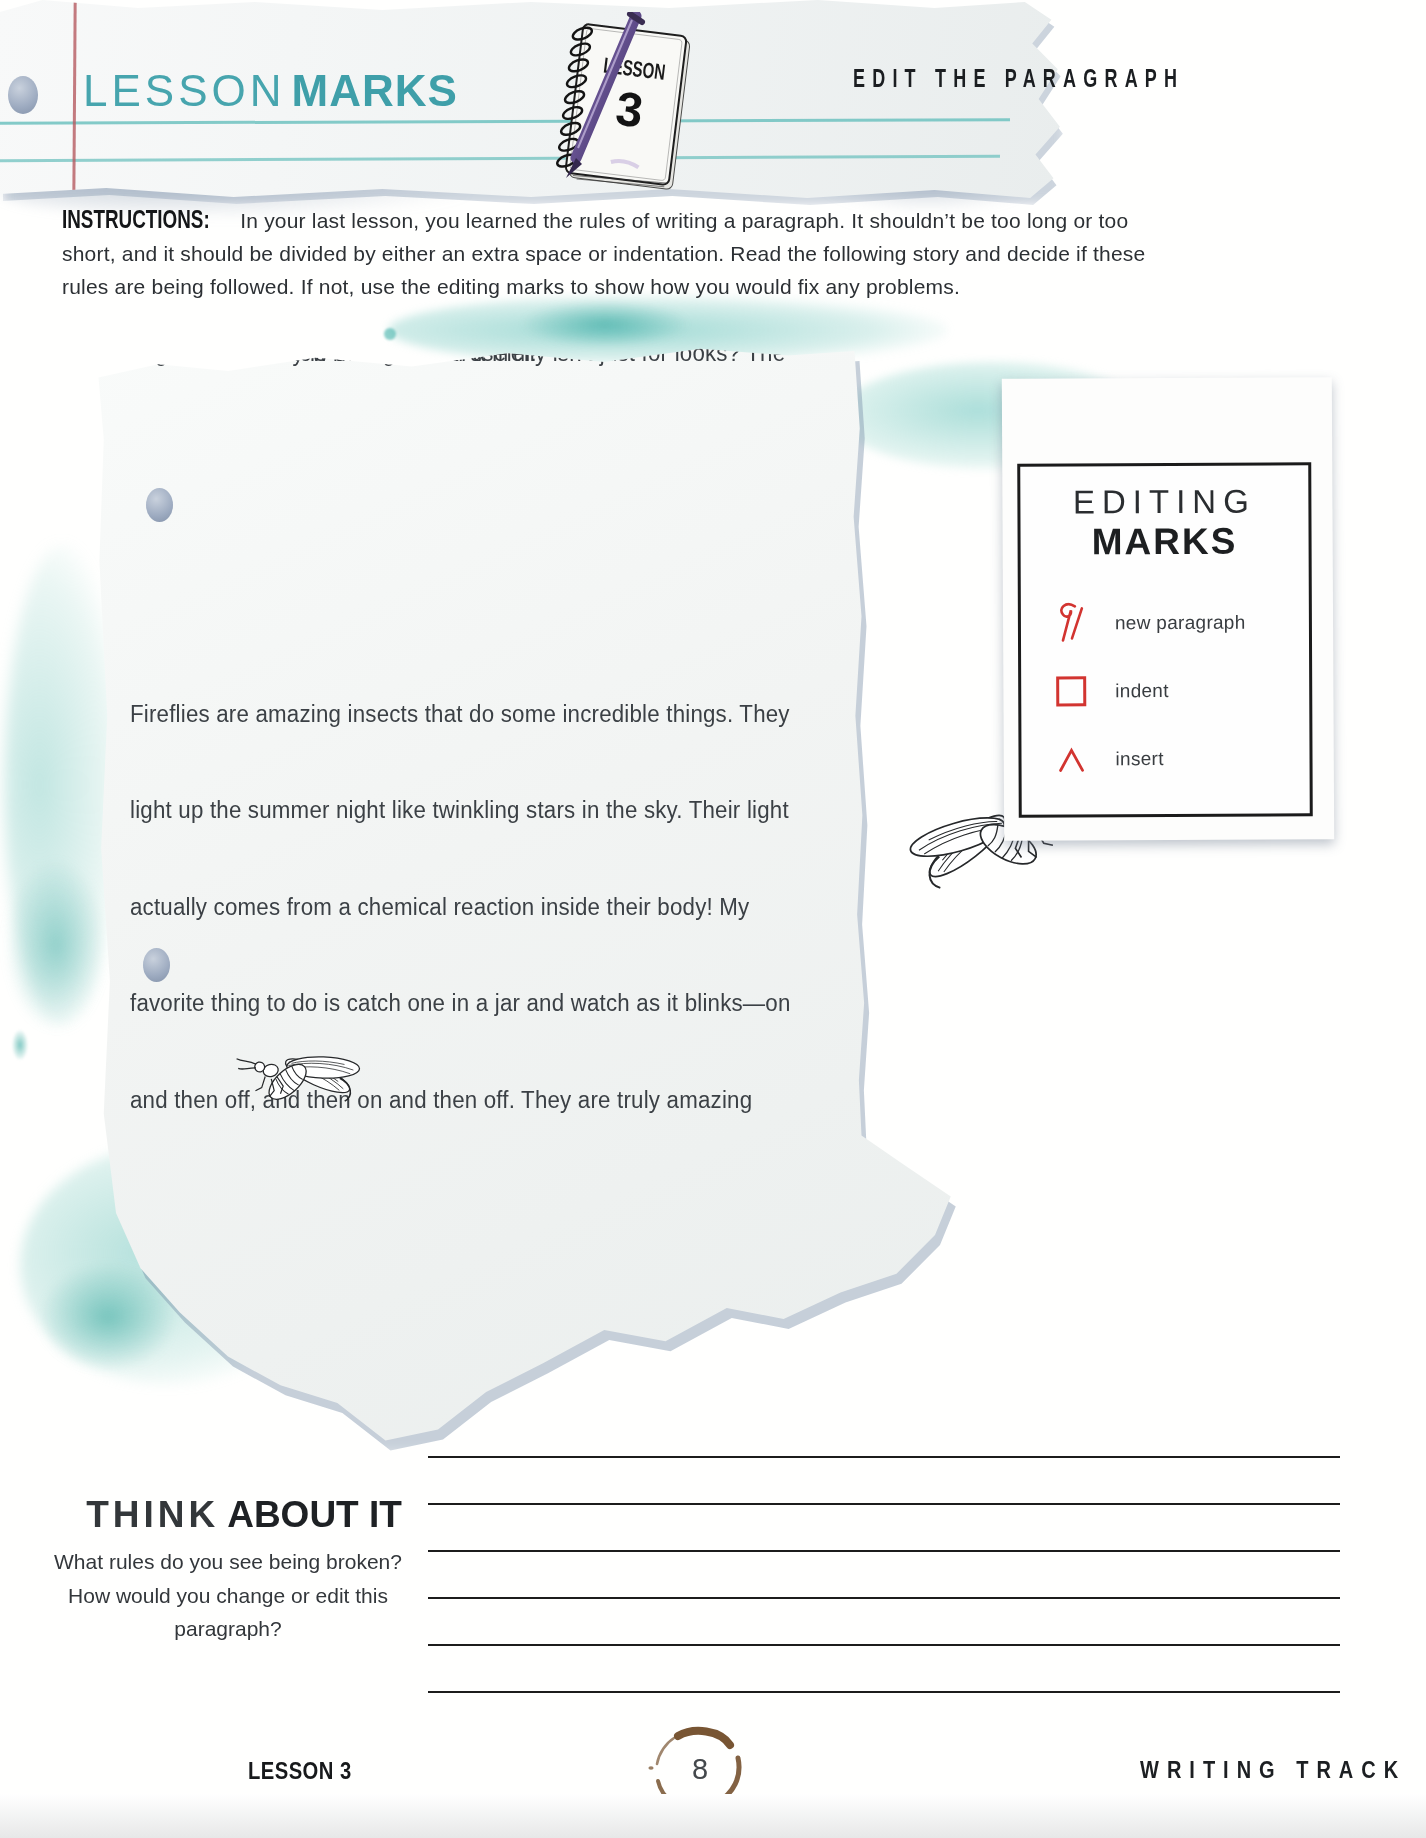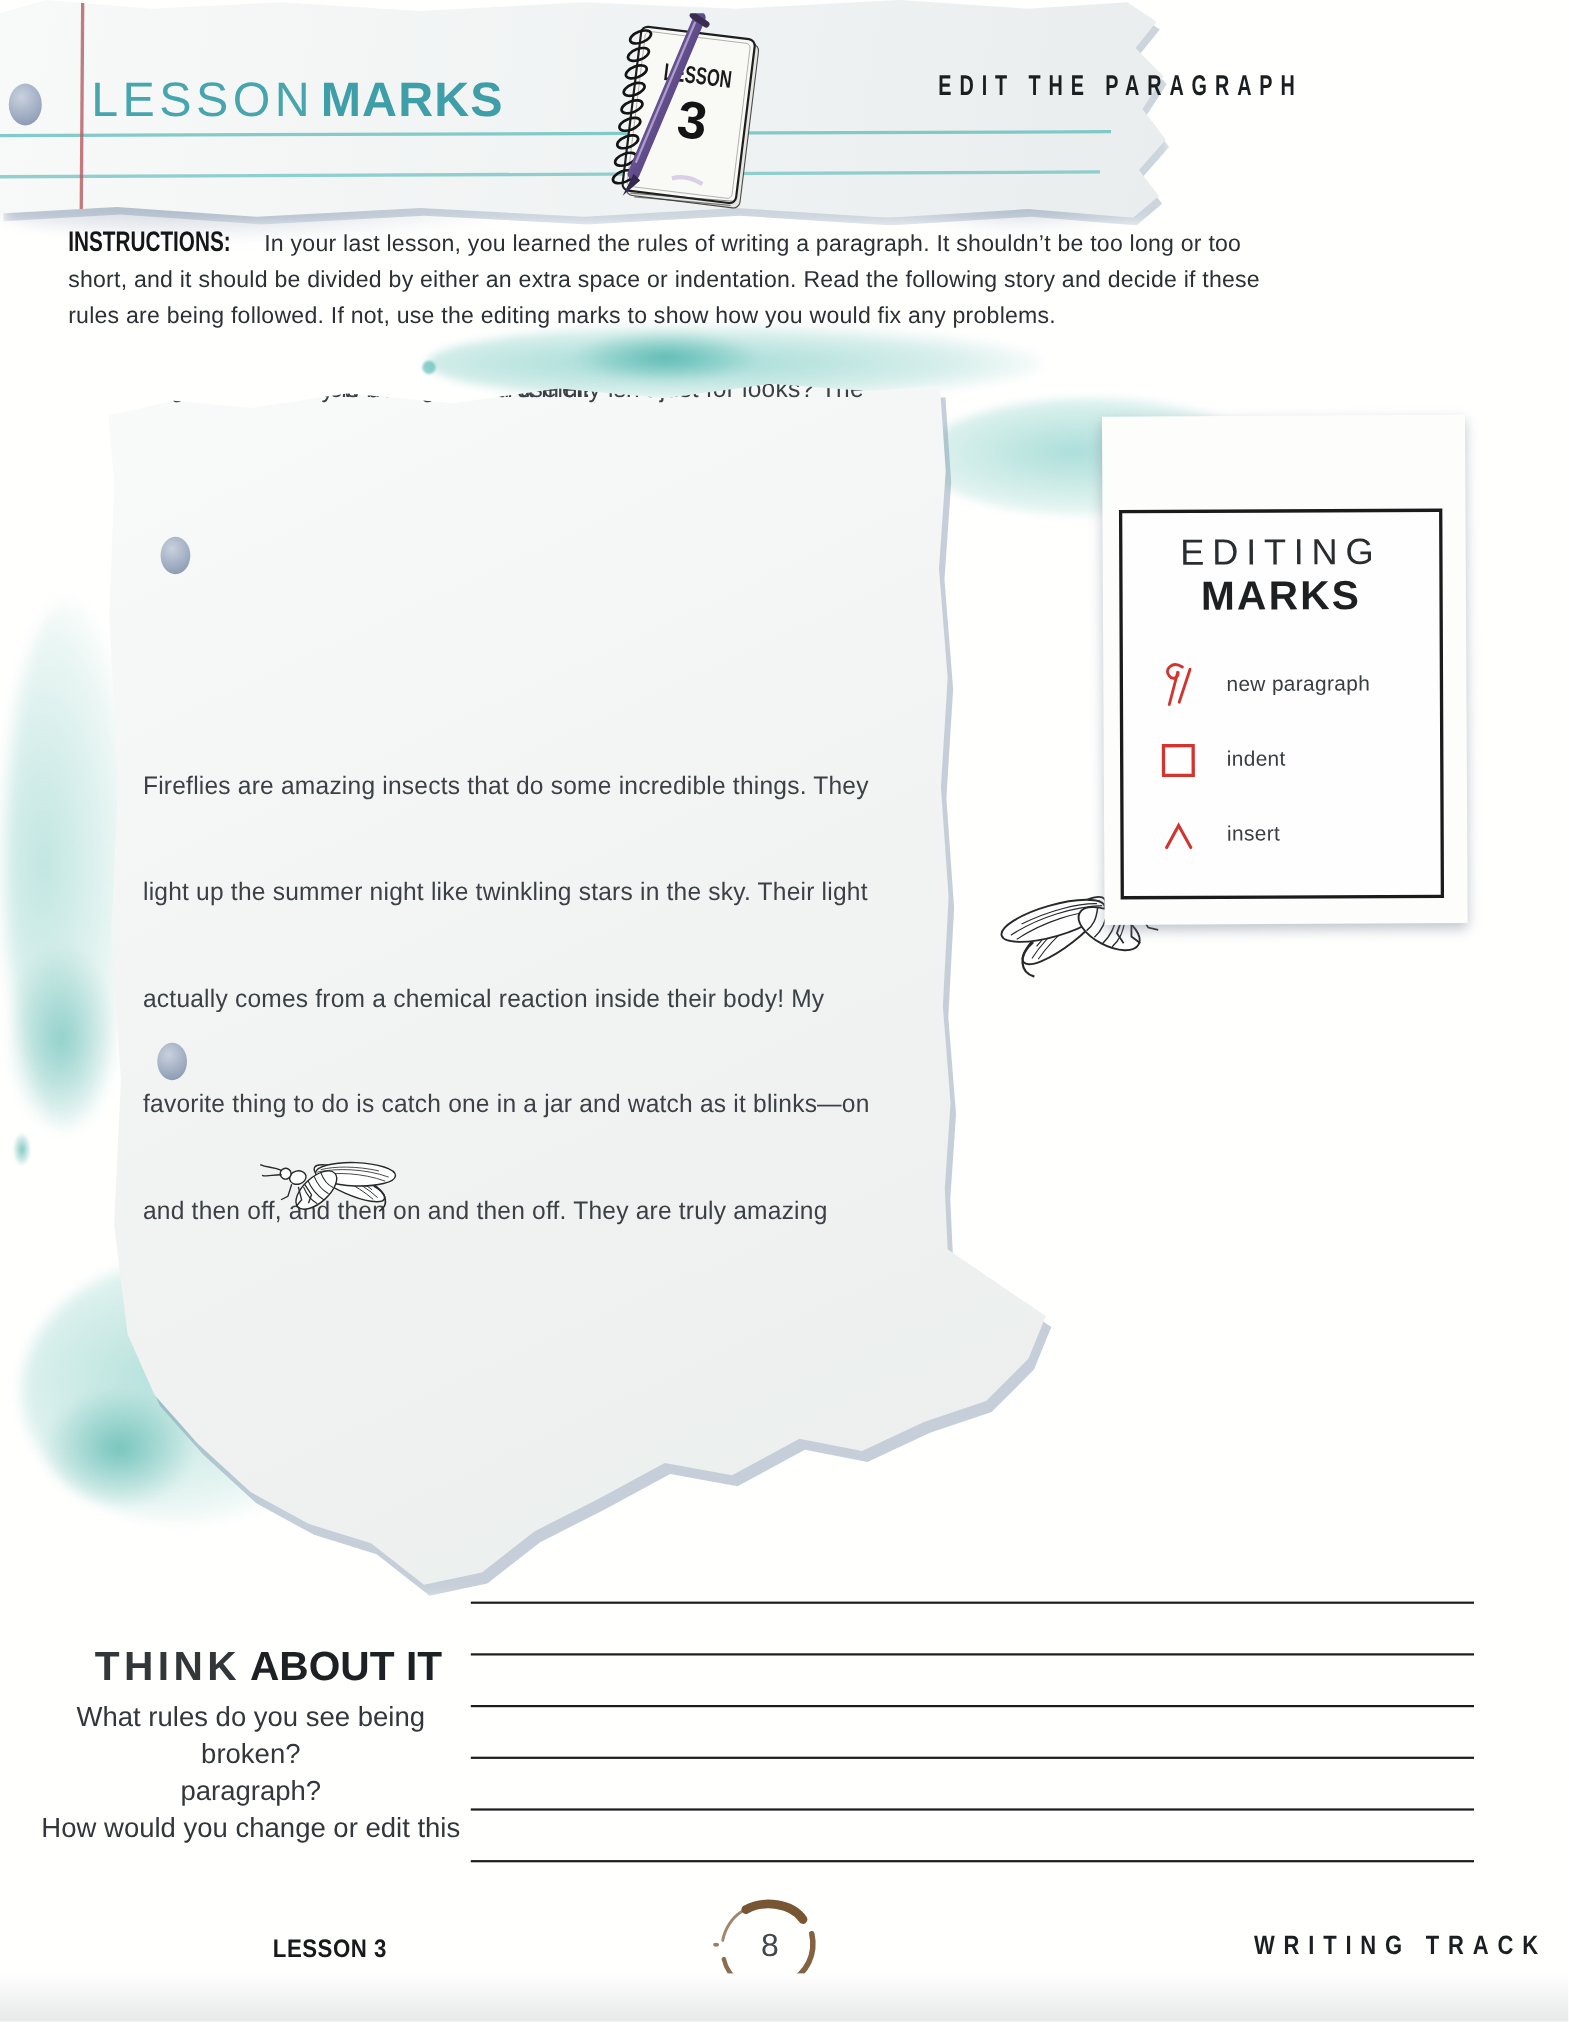--- a/index.html
+++ b/index.html
@@ -80,21 +80,21 @@
   .mark-row.m2{top:210px;text-align:right;}
   .mark-row.m3{top:280px;}
   .mark-ic{width:36px;display:flex;justify-content:center;}
   .indent-sq{width:24px;height:24px;border:3.5px solid #d23430;}
   .mark-label{font-size:19px;color:#393d41;letter-spacing:.3px;}
 
   
   .think-head{position:absolute;left:52px;top:1494px;width:384px;text-align:center;font-size:37px;white-space:nowrap;}
   .think-head .lt{color:#33373a;letter-spacing:4px;font-weight:700;}
   .think-head .bd{color:#1e2124;letter-spacing:0;font-weight:700;margin-left:8px;}
-  .think-prompt{position:absolute;left:26px;top:1545px;width:404px;text-align:center;font-size:25px;line-height:33.5px;color:#33373b;}
+  .think-prompt{position:absolute;left:26px;top:1545px;width:404px;text-align:center;font-size:21px;line-height:33.5px;color:#33373b;}
 
   
   .answer-lines{position:absolute;left:428px;top:1456px;width:912px;height:245px;}
   .answer-line{position:absolute;left:0;right:0;height:2px;background:#1c1c1c;}
 
   
   .footer-band{position:absolute;left:0;top:1804px;width:244px;height:29px;background:linear-gradient(90deg,#0c0c0c,#1b1a19 70%,#232120);
     clip-path:polygon(0 0,81% 0,85% 18%,96% 32%,91% 52%,100% 66%,93% 82%,97% 100%,0 100%);}
   .footer-band-text{position:absolute;left:58px;top:7px;font-size:22px;white-space:nowrap;transform:scaleX(.84);transform-origin:0 0;}
   .footer-band-text .lt{color:#f2f2f2;font-weight:400;letter-spacing:.5px;}
@@ -244,22 +244,22 @@
       </span>
       <span class="mark-label">insert</span>
     </div>
   </div>
 
   <div class="think-head">
     <span class="lt">THINK</span><span class="bd">ABOUT IT</span>
   </div>
   <div class="think-prompt">
     <div>What rules do you see being broken?</div>
+    <div>How would you change or edit this</div>
     <div>paragraph?</div>
-    <div>How would you change or edit this</div>
   </div>
 
   <div class="answer-lines">
       <div class="answer-line" style="top: 0px;"></div>
       <div class="answer-line" style="top: 47px;"></div>
       <div class="answer-line" style="top: 94px;"></div>
       <div class="answer-line" style="top: 141px;"></div>
       <div class="answer-line" style="top: 188px;"></div>
       <div class="answer-line" style="top: 235px;"></div>
     </div>

